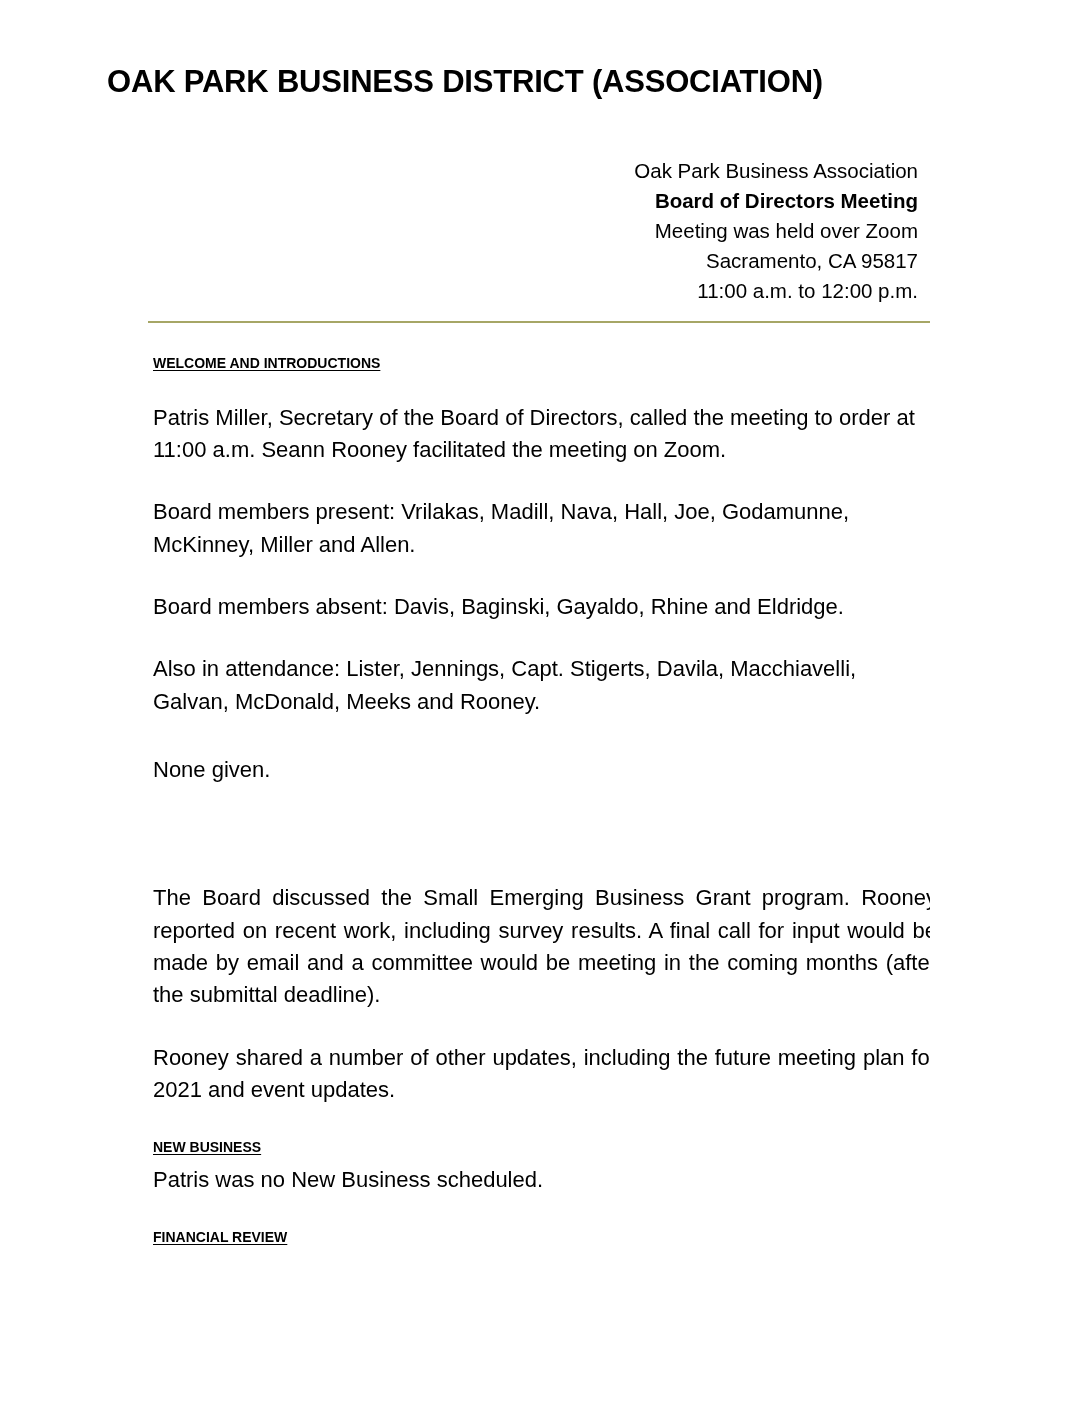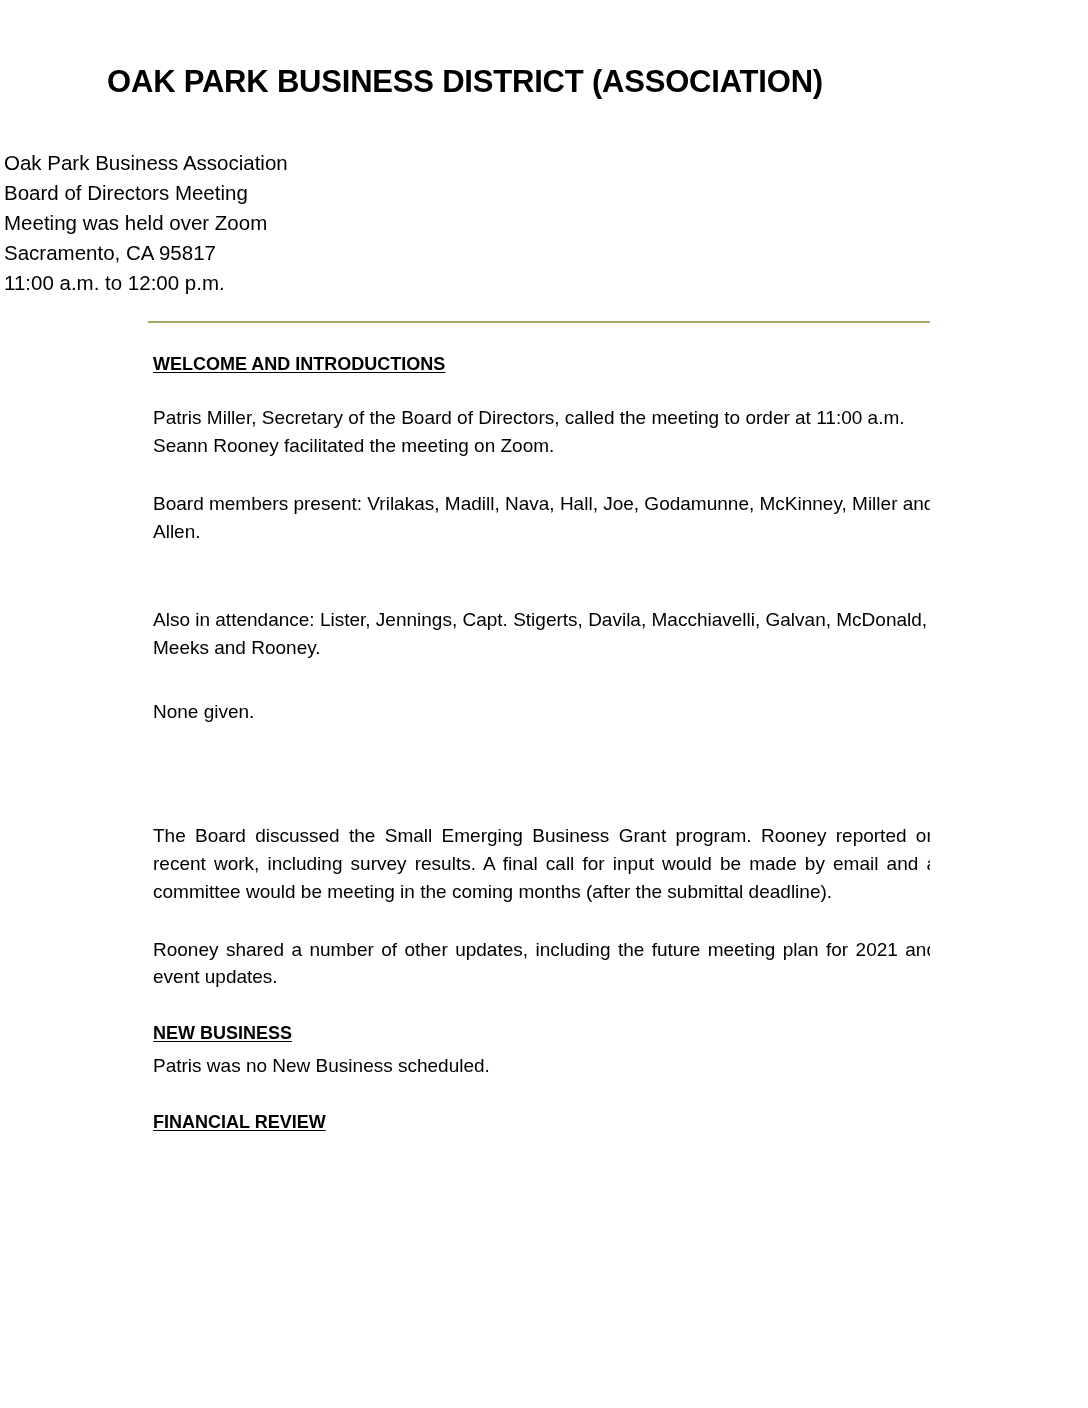--- a/index.html
+++ b/index.html
@@ -21,28 +21,28 @@
   .doc-title {
     text-align: center;
     font-size: 31px;
     font-weight: bold;
     letter-spacing: -0.2px;
     margin: 0;
     padding-top: 64px;
     line-height: 1.15;
   }
   .meta-block {
-    text-align: left;
+    text-align: right;
     font-size: 20.5px;
     line-height: 1.47;
-    margin: 4px;
+    margin: 12px;
     padding-top: 44px;
   }
   .meta-line { display: block; }
-  .meta-line.bold { font-weight: normal; }
+  .meta-line.bold { font-weight: bold; }
 
   .rule {
     position: absolute;
     left: 148px;
     top: 321px;
     width: 920px;
     height: 0;
     border: none;
     border-top: 2px solid #a6a666;
     margin: 0;
@@ -51,32 +51,32 @@
   .body-area {
     position: absolute;
     left: 153px;
     top: 352px;
     width: 784px;
   }
 
   .section { margin: 0; }
 
   .heading {
-    font-size: 18px;
+    font-size: 14px;
     font-weight: bold;
     text-decoration: underline;
     text-underline-offset: 2px;
     margin: 0;
     line-height: 1.35;
     display: inline-block;
   }
   .heading-wrap { margin: 0; line-height: 1.35; }
 
   p.para {
-    font-size: 19px;
+    font-size: 22px;
     line-height: 1.47;
     margin: 0;
     text-align: left;
   }
   p.para.justify {
     text-align: justify;
     text-justify: inter-word;
   }
   .gap-lg { height: 30px; }
   .gap-sm { height: 6px; }
@@ -103,20 +103,21 @@
 
     <div class="section">
       <div class="heading-wrap">
         <span class="heading">WELCOME AND INTRODUCTIONS</span>
       </div>
       <div class="gap-head"></div>
       <p class="para">Patris Miller, Secretary of the Board of Directors, called the meeting to order at 11:00 a.m. Seann Rooney facilitated the meeting on Zoom.</p>
       <div class="gap-lg"></div>
       <p class="para">Board members present: Vrilakas, Madill, Nava, Hall, Joe, Godamunne, McKinney, Miller and Allen.</p>
       <div class="gap-lg"></div>
+      <p class="para">Board members absent:  Davis, Baginski, Gayaldo, Rhine and Eldridge.</p>
       <div class="gap-lg"></div>
       <p class="para">Also in attendance: Lister, Jennings, Capt. Stigerts, Davila, Macchiavelli, Galvan, McDonald, Meeks and Rooney.</p>
     </div>
 
     <div class="gap-lg"></div>
 
     <div class="section">
       <div class="gap-sm"></div>
       <p class="para">None given.</p>
     </div>

